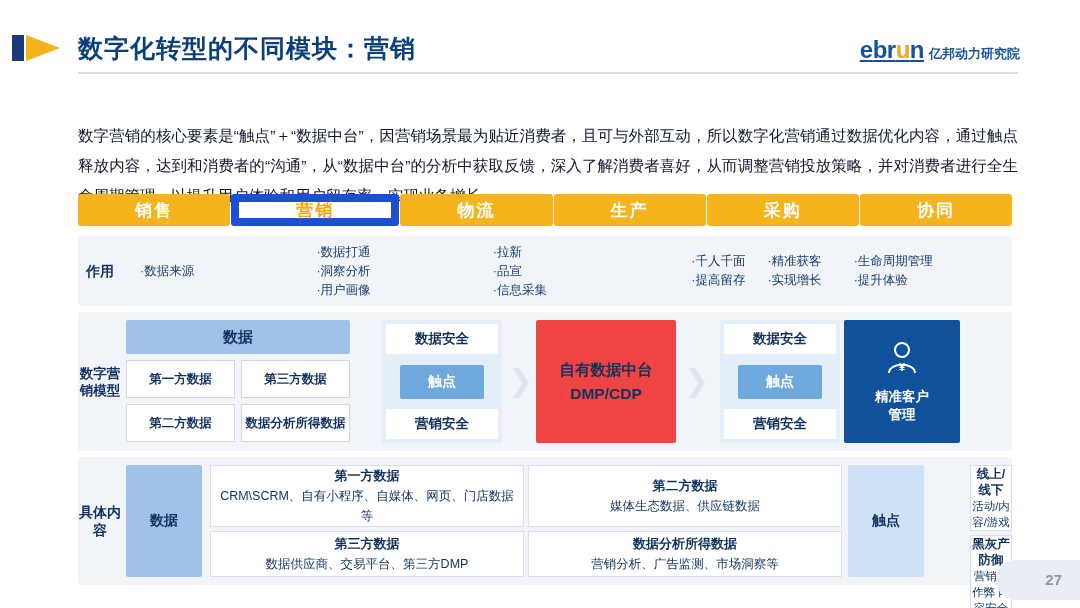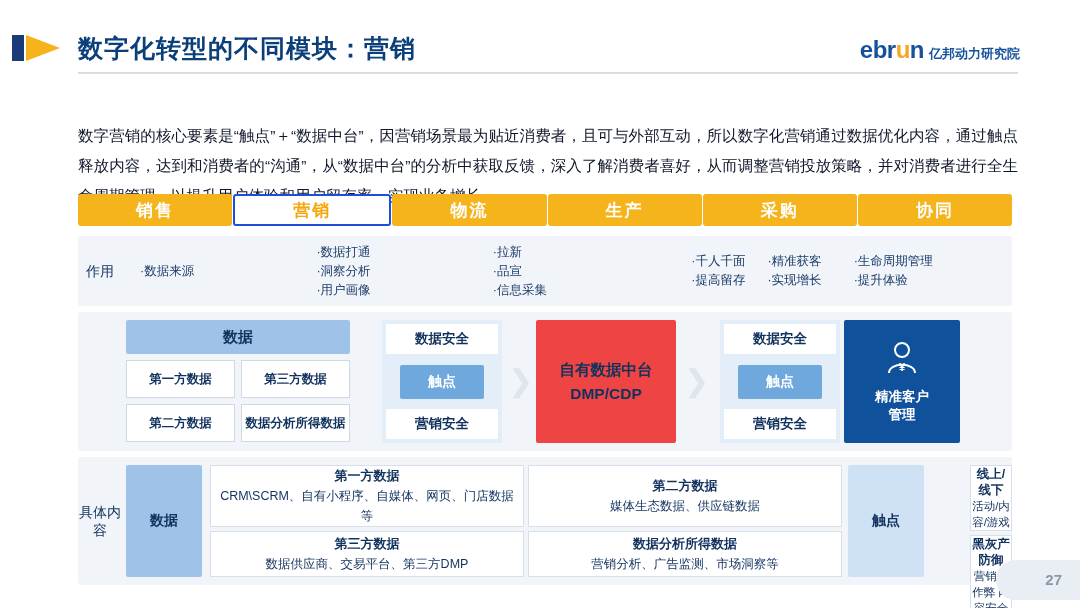--- a/index.html
+++ b/index.html
@@ -30,21 +30,21 @@
   }
   .title-underline {
     position: absolute; left: 78px; top: 72px; width: 940px; height: 2px;
     background: #d8dde3;
   }
   .logo {
     position: absolute; right: 60px; top: 36px;
     display: flex; align-items: baseline; gap: 5px;
   }
   .logo-main {
-    font-size: 24px; font-weight: bold; color: #16529c; letter-spacing: -0.5px;
+    font-size: 24px; font-weight: bold; color: #16529c; letter-spacing: -0.5px; text-decoration: underline;
   }
   .logo-main .o { color: #f5a623; }
   .logo-sub {
     font-size: 13px; color: #16529c; font-weight: bold;
   }
 
   
   .intro {
     position: absolute; left: 78px; top: 93px; width: 940px;
     font-size: 15.5px; line-height: 30px; color: #0f172a;
@@ -58,33 +58,33 @@
     display: flex; gap: 1px; align-items: flex-end;
   }
   .tab {
     flex: 1; height: 32px; border-radius: 3px;
     background: #f5b31c; color: #ffffff;
     display: flex; align-items: center; justify-content: center;
     font-size: 17px; font-weight: bold; letter-spacing: 2px;
   }
   .tab.active {
     background: #ffffff; color: #f5a60a;
-    border: 2px solid #1d4ed8;
+    border: 8px solid #1d4ed8;
   }
 
   
   .row {
     position: absolute; left: 78px;
     background: #f1f4f8;
     border-radius: 3px;
   }
   .row-label {
     position: absolute; left: 0; top: 0; width: 44px; height: 100%;
     display: flex; align-items: center; justify-content: center;
-    font-size: 14px; font-weight: normal; color: #12325e;
+    font-size: 14px; font-weight: bold; color: #12325e;
     line-height: 18px; text-align: center;
   }
 
   
   #row1 { top: 236px; width: 934px; height: 70px; }
   #row1 .cells {
     position: absolute; left: 44px; top: 0; right: 0; height: 100%;
     display: flex; align-items: center;
   }
   .r1cell {
@@ -282,20 +282,21 @@
         </div>
       </div>
       <div class="r1cell">
         <span>·生命周期管理</span>
         <span>·提升体验</span>
       </div>
     </div>
   </div>
 
   <div class="row" id="row2">
+    <div class="row-label">数字营销模型</div>
     <div class="r2-inner">
 
       <div class="data-block">
         <div class="data-head">数据</div>
         <div class="data-grid">
           <div class="data-cell">第一方数据</div>
           <div class="data-cell">第三方数据</div>
           <div class="data-cell">第二方数据</div>
           <div class="data-cell">数据分析所得数据</div>
         </div>

